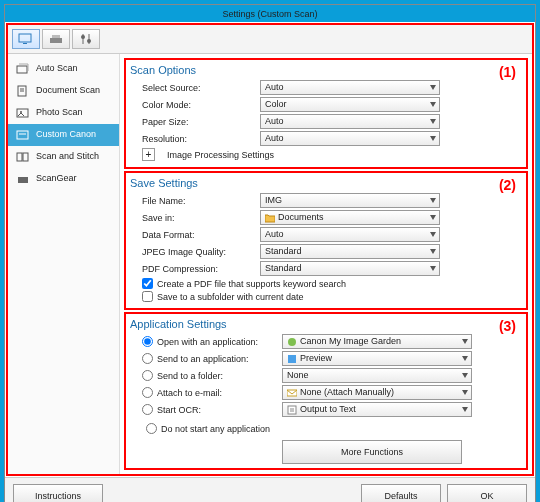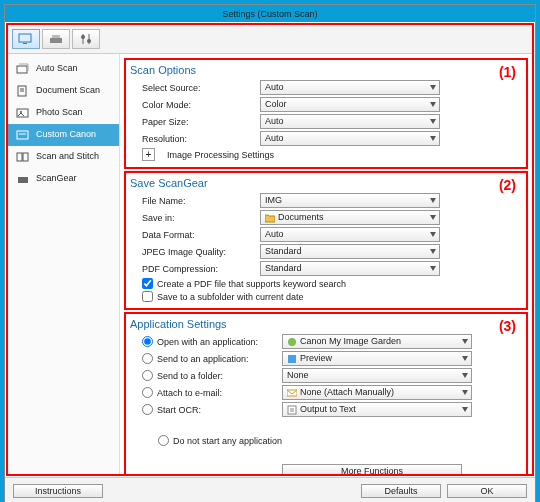--- a/index.html
+++ b/index.html
@@ -22,21 +22,21 @@
 .shead{color:#1a6aa8;font-size:11px;margin:2px 0 4px 0}
 .row{display:flex;align-items:center;margin:2px 0 2px 12px;gap:8px}
 .row label{width:110px}
 .sel{flex:0 0 180px;height:15px;border:1px solid #999;background:linear-gradient(#fff,#ececec);padding:0 14px 0 4px;line-height:13px;position:relative;font-size:9px}
 .sel::after{content:"";position:absolute;right:3px;top:4px;border-left:3px solid transparent;border-right:3px solid transparent;border-top:5px solid #555}
 .sel .selicon{display:inline-block;width:10px;height:10px;margin-right:3px;vertical-align:middle}
 .expand{width:13px;height:13px;border:1px solid #999;background:#fff;display:inline-flex;align-items:center;justify-content:center;margin-right:4px;font-size:10px;line-height:10px}
 .chk,.rad{display:flex;align-items:center;gap:4px;margin:2px 0 2px 12px}
 .chk input,.rad input{width:11px;height:11px}
 .radgrid{display:grid;grid-template-columns:140px 190px;row-gap:2px;margin-left:12px;align-items:center}
-.btn{height:14px;border:1px solid #999;background:linear-gradient(#fff,#e6e6e6);padding:0 10px;font-size:9px;cursor:pointer}
+.btn{height:24px;border:1px solid #999;background:linear-gradient(#fff,#e6e6e6);padding:0 10px;font-size:9px;cursor:pointer}
 .footer{display:flex;justify-content:space-between;padding:6px 8px;background:#f3f3f3;border-top:1px solid #ccc}
 .footer .right{display:flex;gap:6px}
 svg{display:block}
 </style>
 </head>
 <body>
 
 <div class="window">
 <div class="titlebar"><span>Settings (Custom Scan)</span></div>
 <div class="outer">
@@ -145,21 +145,21 @@
               <div class="sel">Auto</div>
             </div>
       <div class="row">
               <span class="expand">+</span>
               <span>Image Processing Settings</span>
             </div>
     </div>
 
     <div class="section">
       <span class="num">(2)</span>
-      <div class="shead">Save ScanGear</div>
+      <div class="shead">Save Settings</div>
       <div class="row">
               <label>File Name:</label>
               <div class="sel">IMG</div>
             </div>
       <div class="row">
               <label>Save in:</label>
               <div class="sel"><span class="selicon"><svg width="10" height="10">
                     <path d="M0 2 L3 2 L4 3 L10 3 L10 9 L0 9 Z" fill="#f3c04a" stroke="#c08a1a"></path>
                   </svg></span><span>Documents</span></div>
             </div>
@@ -223,21 +223,21 @@
         <div class="rad" style="margin:0">
                 <input type="radio" name="app" style="">
                 <span>Start OCR:</span>
               </div>
         <div class="sel"><span class="selicon"><svg width="10" height="10">
                     <rect x="1" y="1" width="8" height="8" fill="#fff" stroke="#888"></rect>
                     <line x1="3" y1="4" x2="7" y2="4" stroke="#888"></line>
                     <line x1="3" y1="6" x2="7" y2="6" stroke="#888"></line>
                   </svg></span><span>Output to Text</span></div>
 
-        <div class="rad" style="margin:16px;grid-column:1/3">
+        <div class="rad" style="margin:4px;grid-column:1/3">
                 <input type="radio" name="app" style="">
                 <span>Do not start any application</span>
               </div>
 
         <div></div>
         <button class="btn" style="width:180px">More Functions</button>
       </div>
     </div>
 
   </div>

